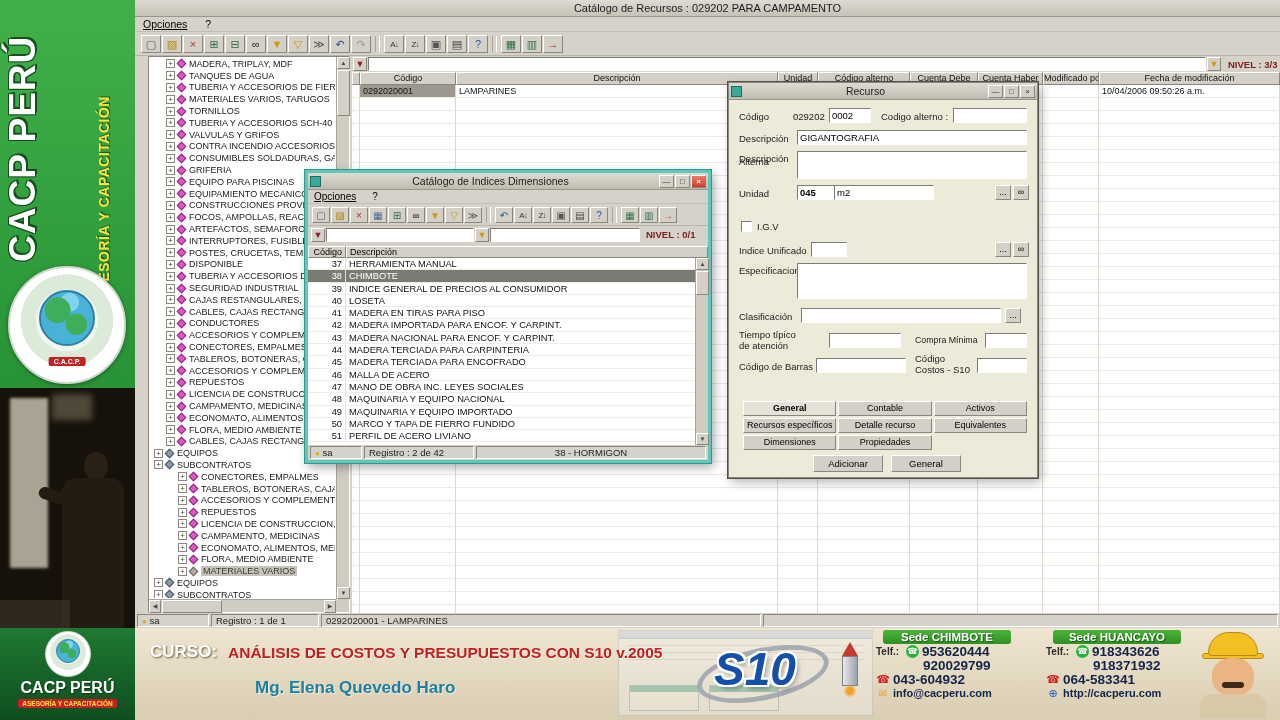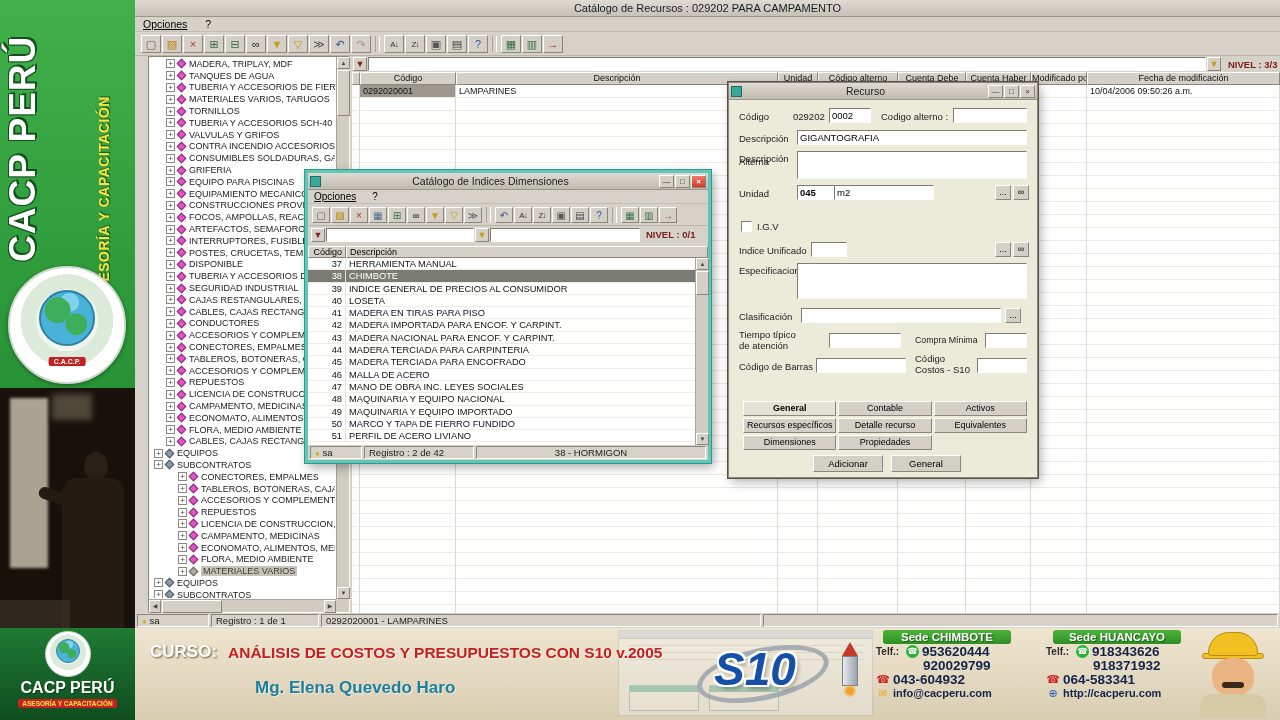--- a/index.html
+++ b/index.html
@@ -84,21 +84,21 @@
   .finput.main { flex:0 0 838px; }
   .nivel { font-size:9.5px; font-weight:bold; color:#7a2020; margin-left:6px; white-space:nowrap; }
   .grid-header { position:absolute; left:0; top:16px; right:0; height:13px; display:flex; }
   .gh { background:#d4d0c7; border:1px solid; border-color:#fff #8a867c #8a867c #fff;
     font-size:9px; text-align:center; line-height:11px; color:#111; overflow:hidden; white-space:nowrap; }
   .grid-rows { position:absolute; left:0; top:29px; right:0; bottom:0; background:#fff; }
   .grow { display:flex; height:13px; }
   .gc { border-right:1px solid #dcd8cc; border-bottom:1px solid #edeae0; font-size:9px; line-height:12px;
     padding:0 3px; white-space:nowrap; overflow:hidden; color:#111; }
   .gc.selcell { background:#9c9890; }
-  .c0{width:8px;} .c1{width:96px;} .c2{width:322px;} .c3{width:40px;} .c4{width:80px;}
+  .c0{width:8px;} .c1{width:96px;} .c2{width:322px;} .c3{width:40px;} .c4{width:92px;}
   .c5{width:68px;} .c6{width:65px;} .c7{width:56px;} .c8{flex:1;}
 
   
   .statusbar { position:absolute; left:0; top:613px; right:0; height:15px; background:#d6d2c9; display:flex; gap:2px; padding:1px 2px; }
   .scell { background:#d6d2c9; border:1px solid; border-color:#8a867c #fff #fff #8a867c;
     font-size:9.5px; line-height:12px; padding:0 4px; white-space:nowrap; overflow:hidden; color:#222; }
   .scell .keyic { color:#d8b020; font-size:8px; }
   .sc1{width:72px;} .sc2{width:108px;} .sc3{width:440px;} .scfill{flex:1;text-align:center;}
 
   

